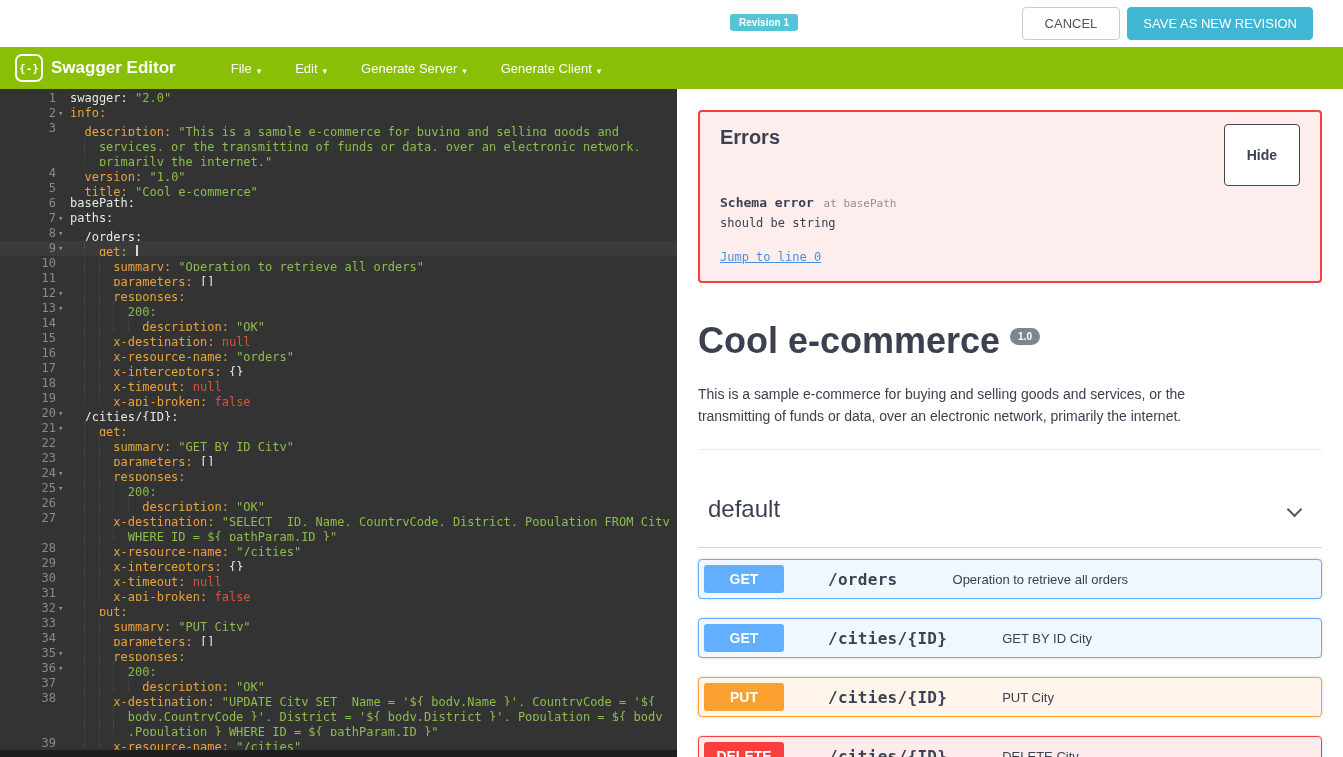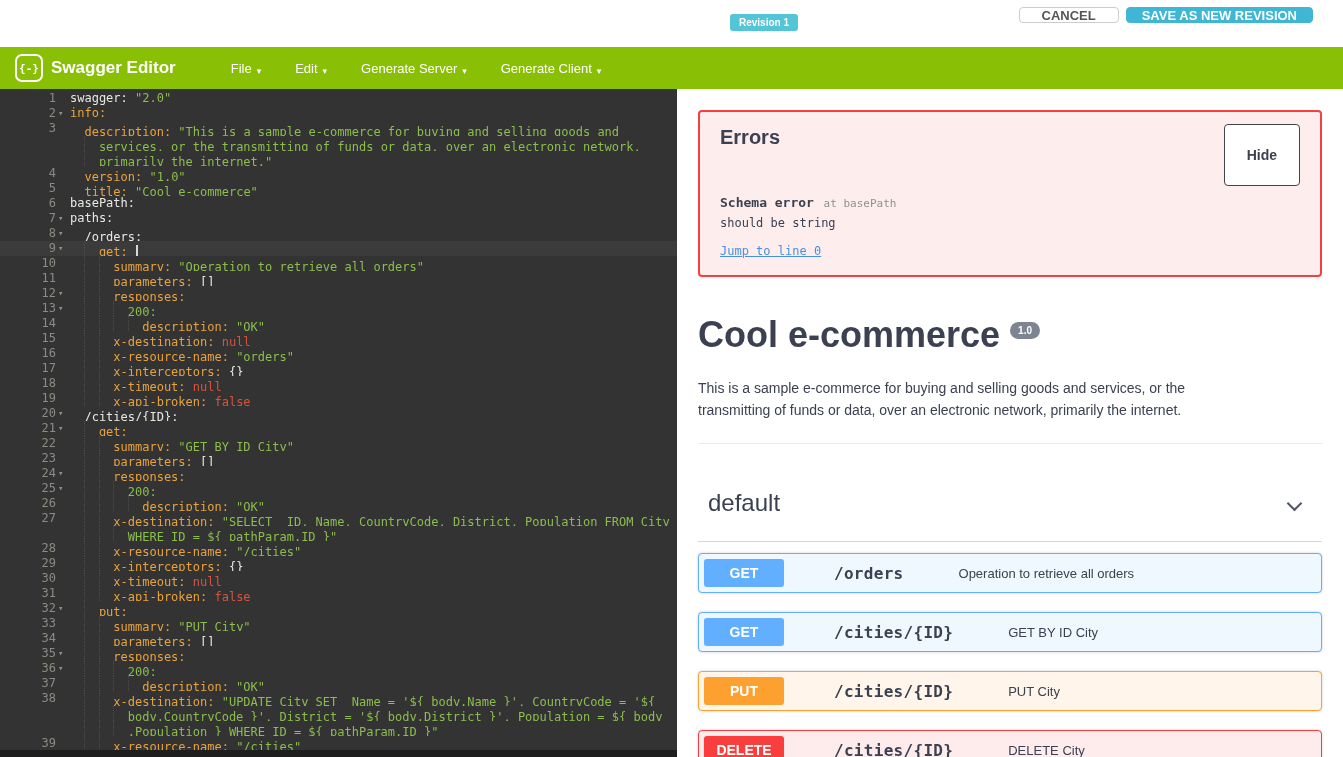--- a/index.html
+++ b/index.html
@@ -4,21 +4,21 @@
 <style>
   * { margin:0; padding:0; box-sizing:border-box; }
   html,body { width:1343px; height:757px; overflow:hidden; background:#fff;
               font-family:"Liberation Sans",sans-serif; }
 
   
   .topbar { position:relative; height:47px; background:#fff; }
   .revision-badge { position:absolute; left:730px; top:14px; background:#53c5d6; color:#fff;
                     font-size:10px; font-weight:bold; padding:3px 9px; border-radius:3px; }
   .topbar-buttons { position:absolute; right:30px; top:7px; display:flex; gap:7px; }
-  .topbar-buttons button { height:16px; border-radius:4px; font-size:13px; font-weight:bold;
+  .topbar-buttons button { height:33px; border-radius:4px; font-size:13px; font-weight:normal;
                            font-family:inherit; cursor:pointer; }
   .btn-cancel { background:#fff; color:#555; border:1px solid #ccc; padding:0 22px; }
   .btn-save   { background:#3eb6d4; color:#fff; border:1px solid #3eb6d4; padding:0 15px; }
 
   
   .app-header { height:42px; background:#89bf04; display:flex; align-items:center; padding:0 15px; }
   .logo { width:28px; height:28px; flex:none; border:2px solid #fff; border-radius:7px; color:#fff;
           font:bold 11px "DejaVu Sans Mono",monospace; display:flex; align-items:center; justify-content:center; }
   .app-title { color:#fff; font-size:17px; font-weight:bold; margin-left:8px; margin-right:55px; }
   .menu-bar { display:flex; gap:34px; }
@@ -54,39 +54,39 @@
             padding:12px 20px 16px; }
   .errors-head { display:flex; justify-content:space-between; align-items:flex-start; }
   .errors-title { font-size:20px; font-weight:600; padding-top:2px; }
   .btn-hide { background:#fff; color:#3b4151; border:1px solid #41444e; border-radius:4px;
               font-weight:bold; font-size:14px; padding:22px 22px; font-family:inherit; cursor:pointer; }
   .error-item { font-family:"DejaVu Sans Mono",monospace; margin-top:6px; }
   .err-name { font-weight:bold; font-size:13px;margin-top:48px; }
   .err-loc { font-size:11px; color:#909090; }
   .err-msg { font-size:12px; margin-top:5px; }
   .err-jump { display:inline-block; font-size:12px; color:#4990e2; text-decoration:underline;
-              margin-top:14px; cursor:pointer; }
+              margin-top:20px; cursor:pointer; }
   .info-section { margin:37px 21px 12px; padding-bottom:22px; border-bottom:1px solid #ececec; }
   .api-title { font-size:36px; font-weight:bold; color:#3b4151; }
   .version-badge { background:#7d8492; color:#fff; font-size:10px; font-weight:bold;
                    padding:3px 8px; border-radius:10px; vertical-align:super; margin-left:10px; }
   .api-desc { font-size:14px; line-height:1.55; margin-top:22px; max-width:558px; }
   .tag-header { margin:0 21px; padding:33px 10px 24px 10px; display:flex;
                 justify-content:space-between; align-items:flex-end;
                 border-bottom:1px solid #d5d8dc; cursor:pointer; }
   .tag-title { font-size:24px; color:#3b4151; }
   .chevron { width:11px; height:11px; border-right:2px solid #505763; border-bottom:2px solid #505763;
              transform:rotate(45deg); margin:0 12px 8px 0; }
   .operations { margin:11px 21px 0; }
   .opblock { display:flex; align-items:center; border:1px solid; border-radius:4px; padding:5px;
              margin-bottom:19px; box-shadow:0 0 3px rgba(0,0,0,.19); cursor:pointer;gap:40px; }
   .opmethod { min-width:80px; text-align:center; padding:6px 0; border-radius:3px; color:#fff;
               font-weight:bold; font-size:14px; }
   .oppath { font-family:"DejaVu Sans Mono",monospace; font-size:16px; font-weight:bold;
-            margin-left:10px; letter-spacing:.3px; color:#3b4151; }
+            margin-left:4px; letter-spacing:.3px; color:#3b4151; }
   .opsummary { font-size:13px; margin-left:15px; color:#3b4151; }
 </style>
 </head>
 <body>
 
 <div class="topbar">
   <span class="revision-badge">Revision 1</span>
   <div class="topbar-buttons">
     <button class="btn-cancel">CANCEL</button>
     <button class="btn-save">SAVE AS NEW REVISION</button>

